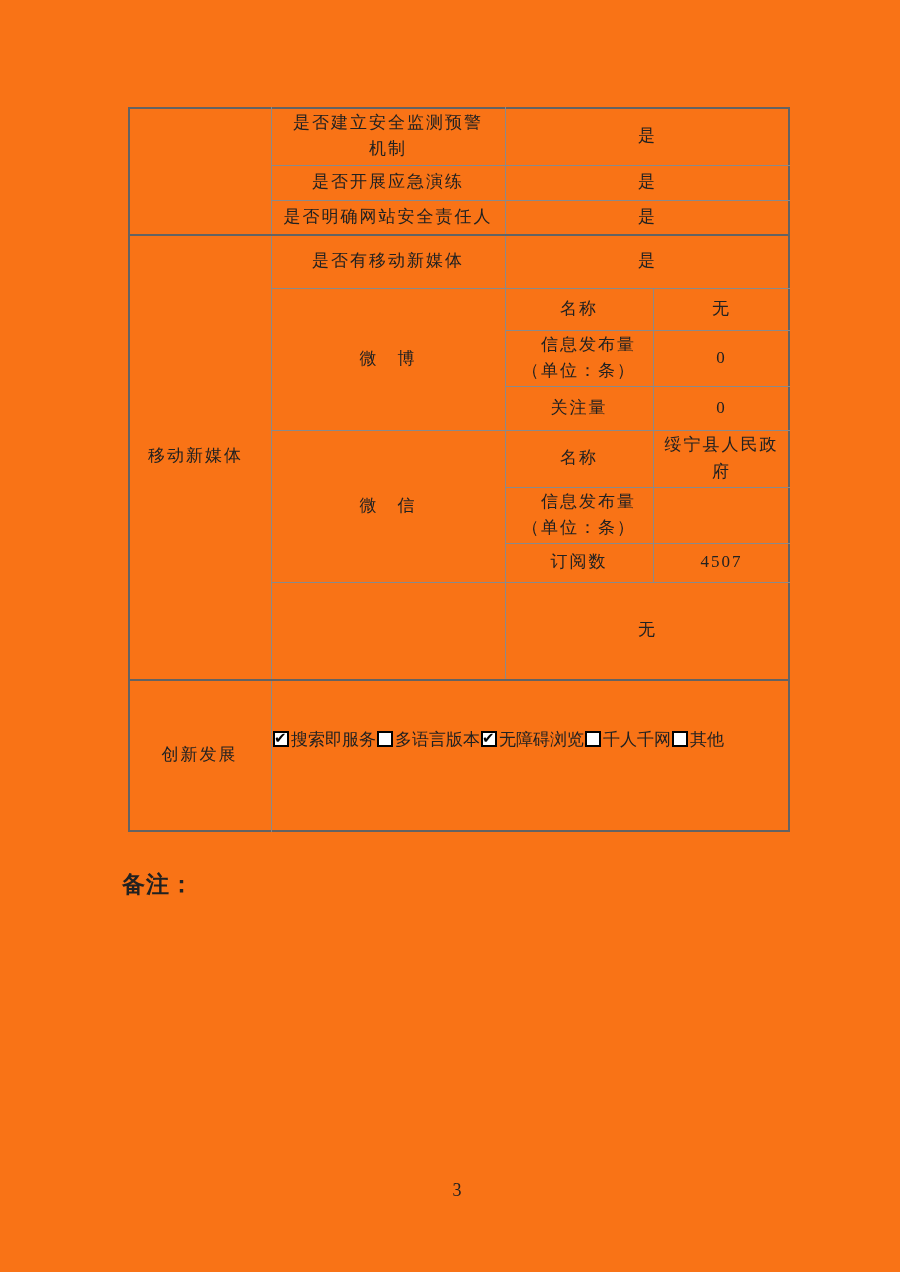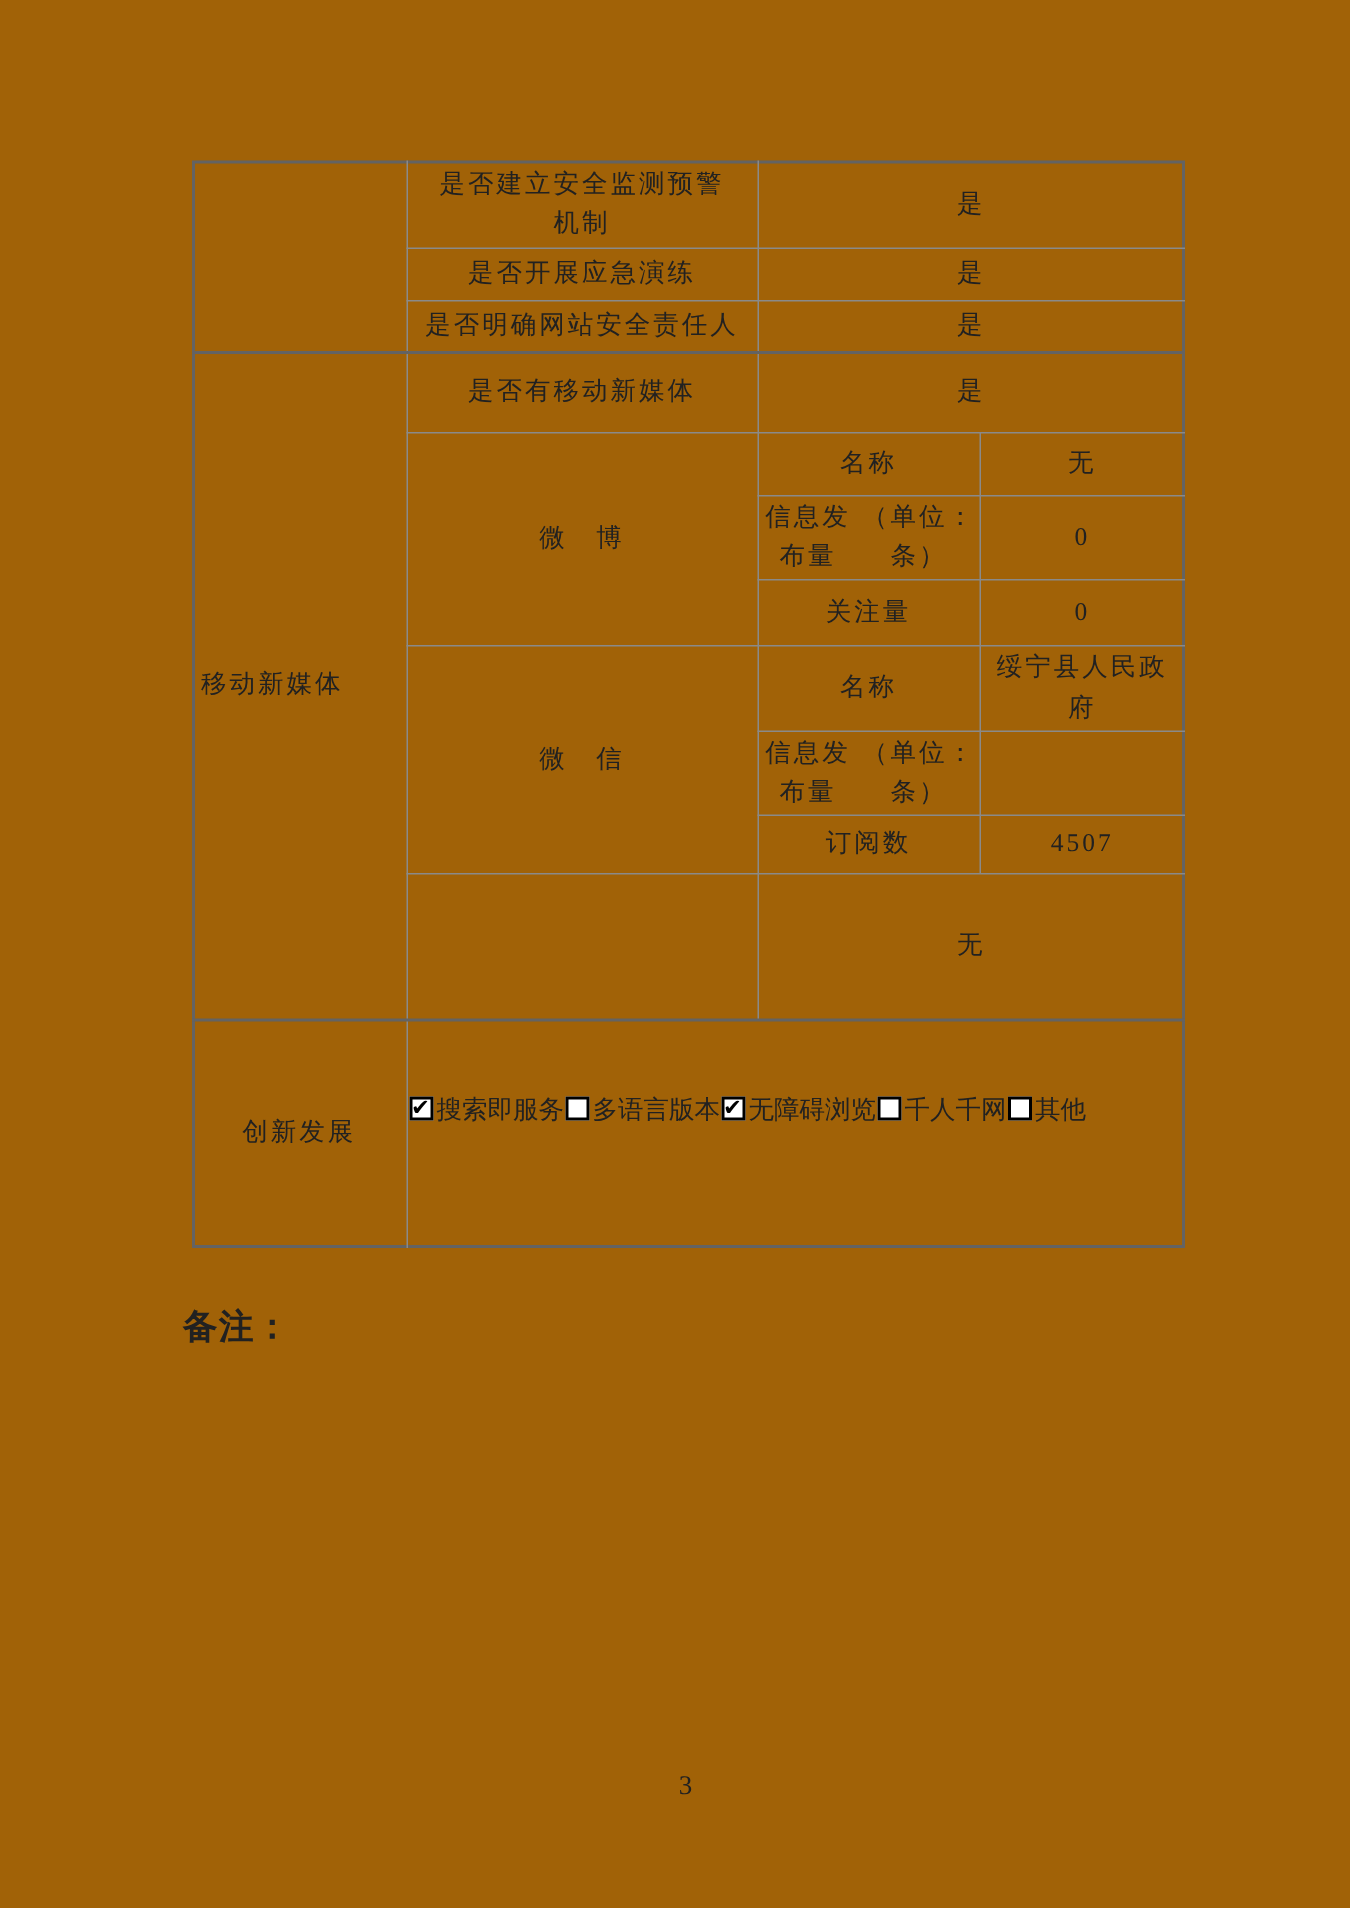--- a/index.html
+++ b/index.html
@@ -1,31 +1,31 @@
 <!DOCTYPE html>
 <html><head>
 <meta charset="utf-8">
 <style>
   html,body{margin:0;padding:0;background:#ffffff;}
   .page{
-    position:relative;width:900px;height:1272px;background:#a16207;overflow:hidden;
+    position:relative;width:900px;height:1272px;background:#f97316;overflow:hidden;
     font-family:"Liberation Serif","DejaVu Serif",serif;color:#212121;
   }
   
   .outer{position:absolute;left:128px;top:107px;width:662px;height:725px;
     border:2px solid #636363;box-sizing:border-box;}
   .vline{position:absolute;width:1px;background:#8a8a8a;}
   .hline{position:absolute;height:1px;background:#8a8a8a;}
   .thick{height:2px;background:#636363;}
   
   .cell{position:absolute;display:flex;align-items:center;justify-content:center;
     text-align:center;font-size:17px;letter-spacing:2px;line-height:1.55;box-sizing:border-box;}
   .w195 span{display:inline-block;max-width:198px;}
   .padded{padding:0 8px;}
-  .stack{display:flex;flex-direction:row;align-items:flex-end;}
+  .stack{display:flex;flex-direction:column;align-items:flex-end;}
   
   .cbrow{letter-spacing:0;font-size:17px;white-space:nowrap;margin-bottom:30px;}
   .cbx{display:inline-block;width:12px;height:12px;border:2px solid #000;
     position:relative;vertical-align:-2px;margin:0 2px 0 1px;background:#fff;}
   .cbx.checked::after{content:"\2714";position:absolute;left:-1px;top:-6px;
     font-size:15px;font-weight:bold;color:#000;font-family:"DejaVu Sans",sans-serif;}
   .notes{position:absolute;left:122px;top:869px;font-size:23px;font-weight:bold;letter-spacing:1px;}
   .pagenum{position:absolute;left:0;right:0;top:1180px;text-align:center;
     font-size:18px;padding-left:14px;}
 </style>
@@ -66,21 +66,21 @@
     <span>是</span>
   </div>
 
   <div class="cell" style="left:271px;top:200px;width:234px;height:34px">
     <span>是否明确网站安全责任人</span>
   </div>
   <div class="cell" style="left:505px;top:200px;width:285px;height:34px">
     <span>是</span>
   </div>
 
-  <div class="cell" style="left:110px;top:234px;width:143px;height:445px">
+  <div class="cell" style="left:124px;top:234px;width:143px;height:445px">
     <span>移动新媒体</span>
   </div>
 
   <div class="cell" style="left:271px;top:234px;width:234px;height:54px">
     <span>是否有移动新媒体</span>
   </div>
   <div class="cell" style="left:505px;top:234px;width:285px;height:54px">
     <span>是</span>
   </div>
 

